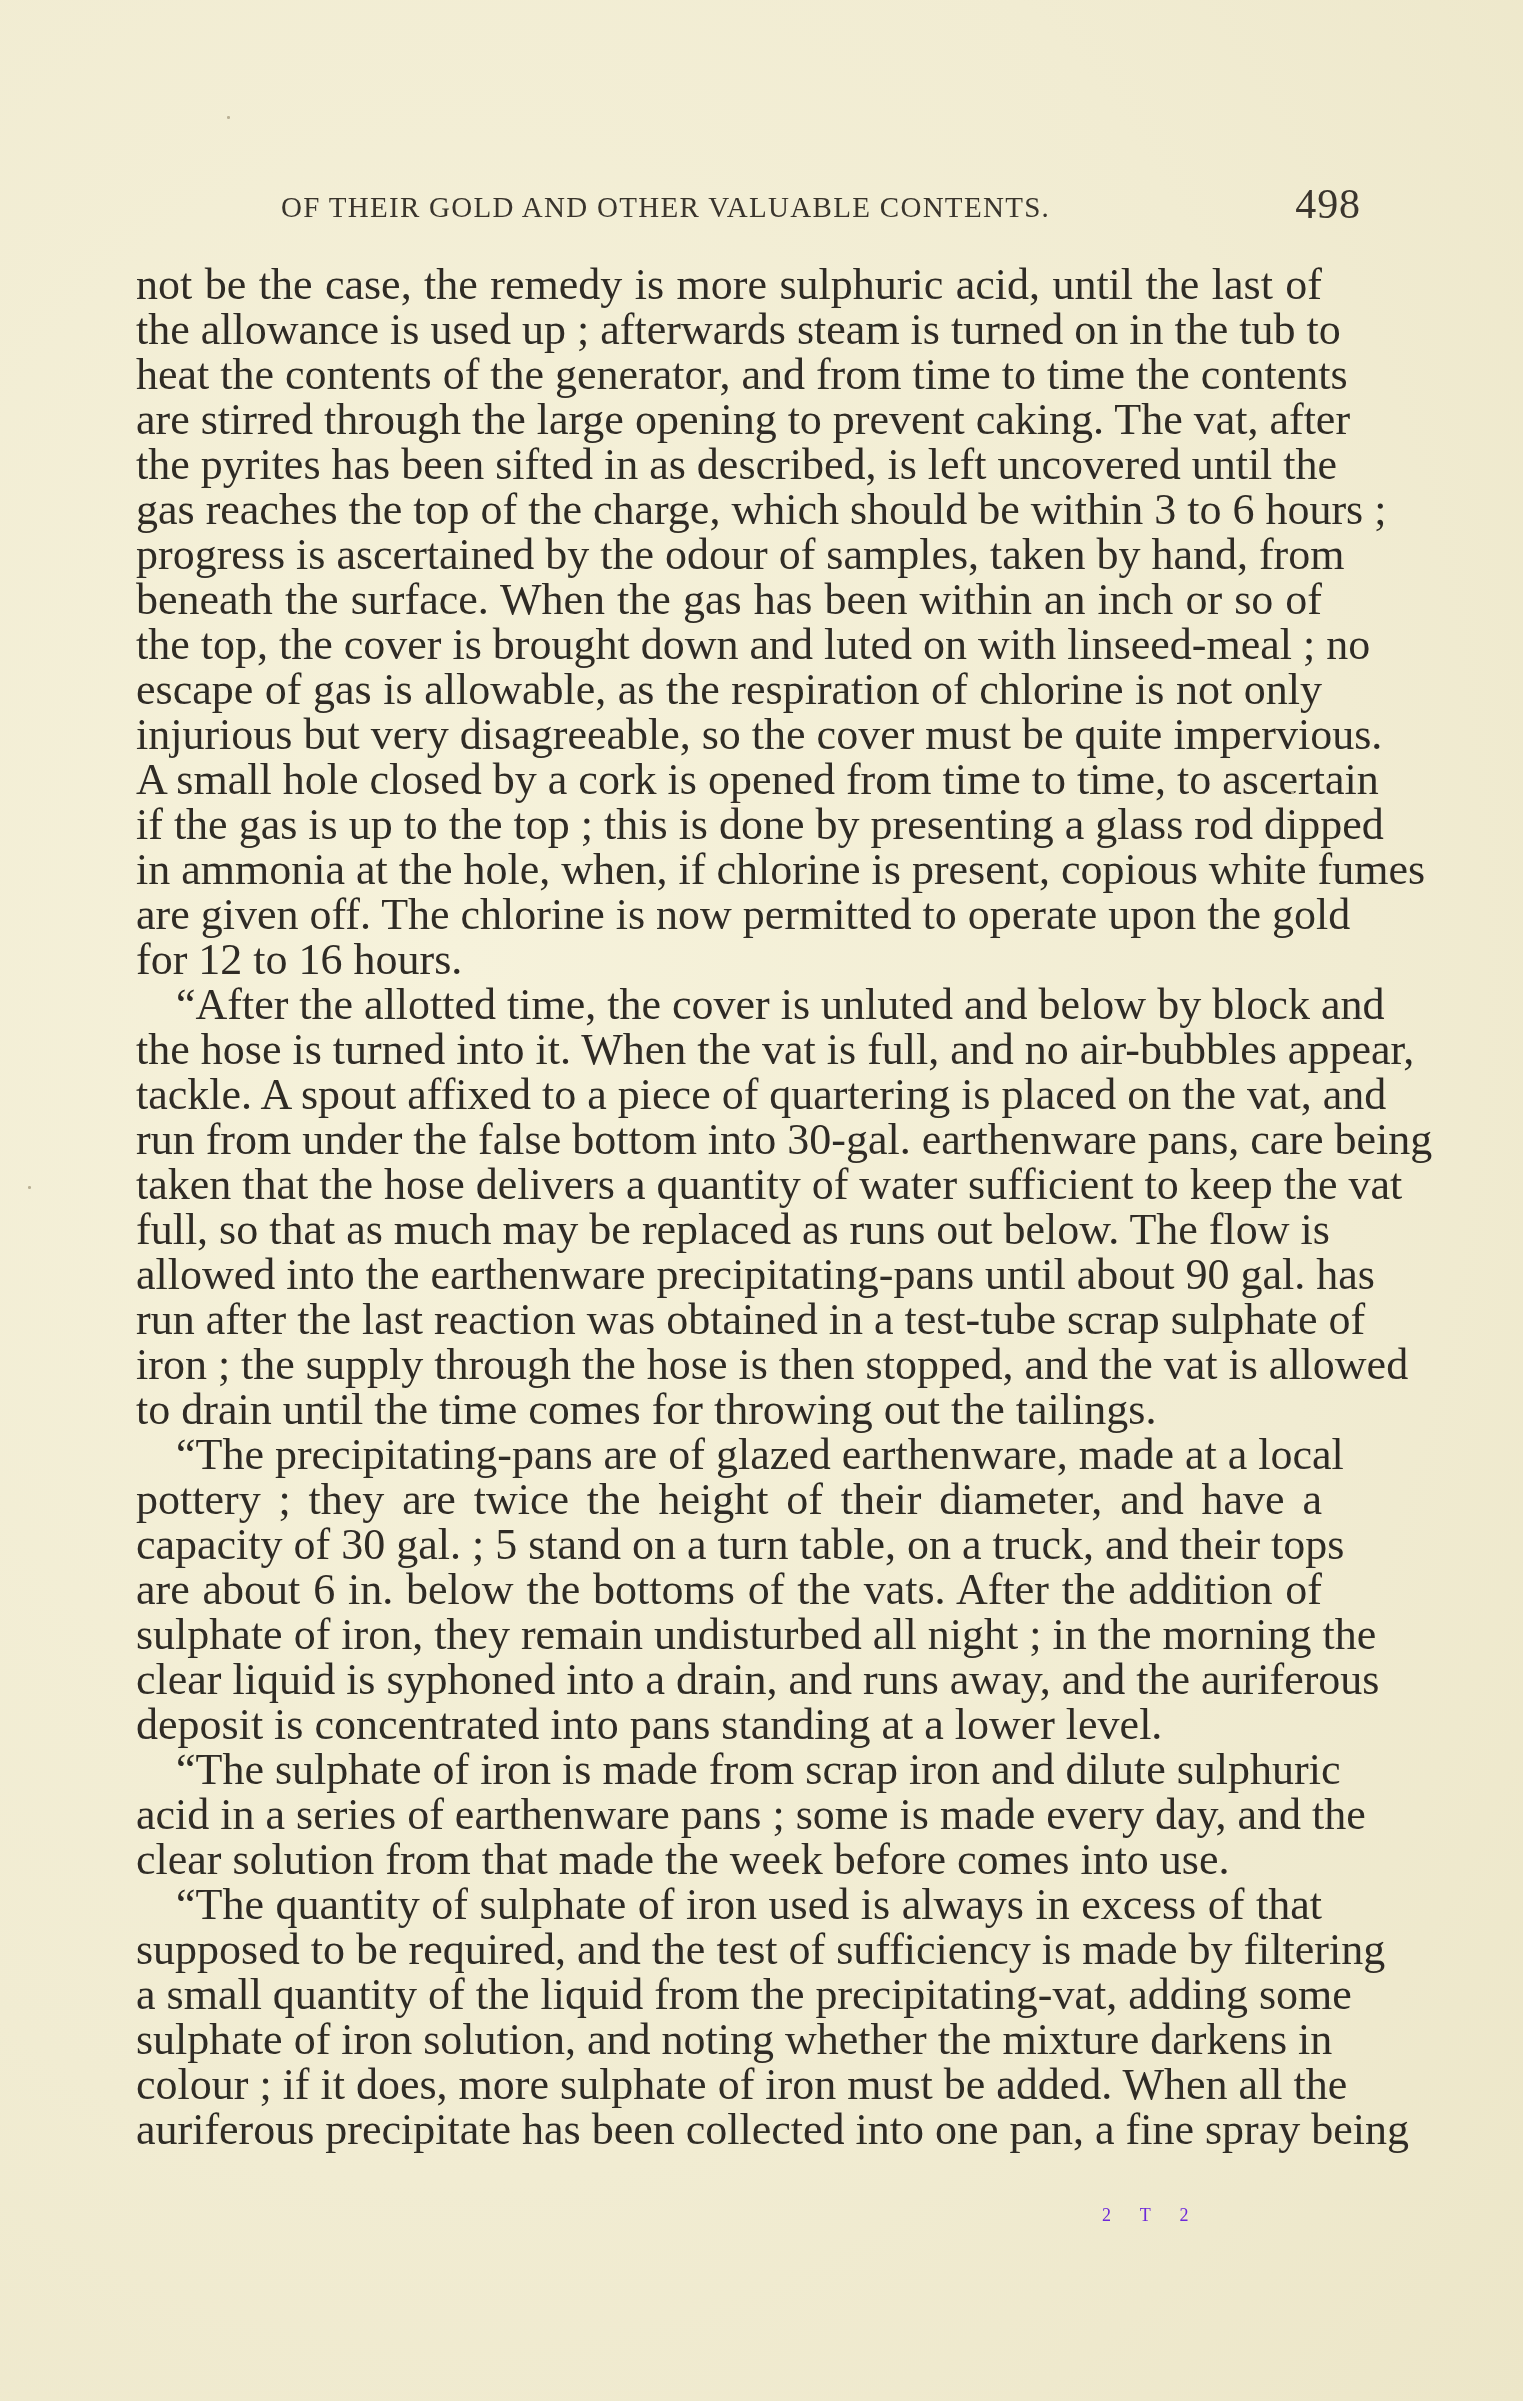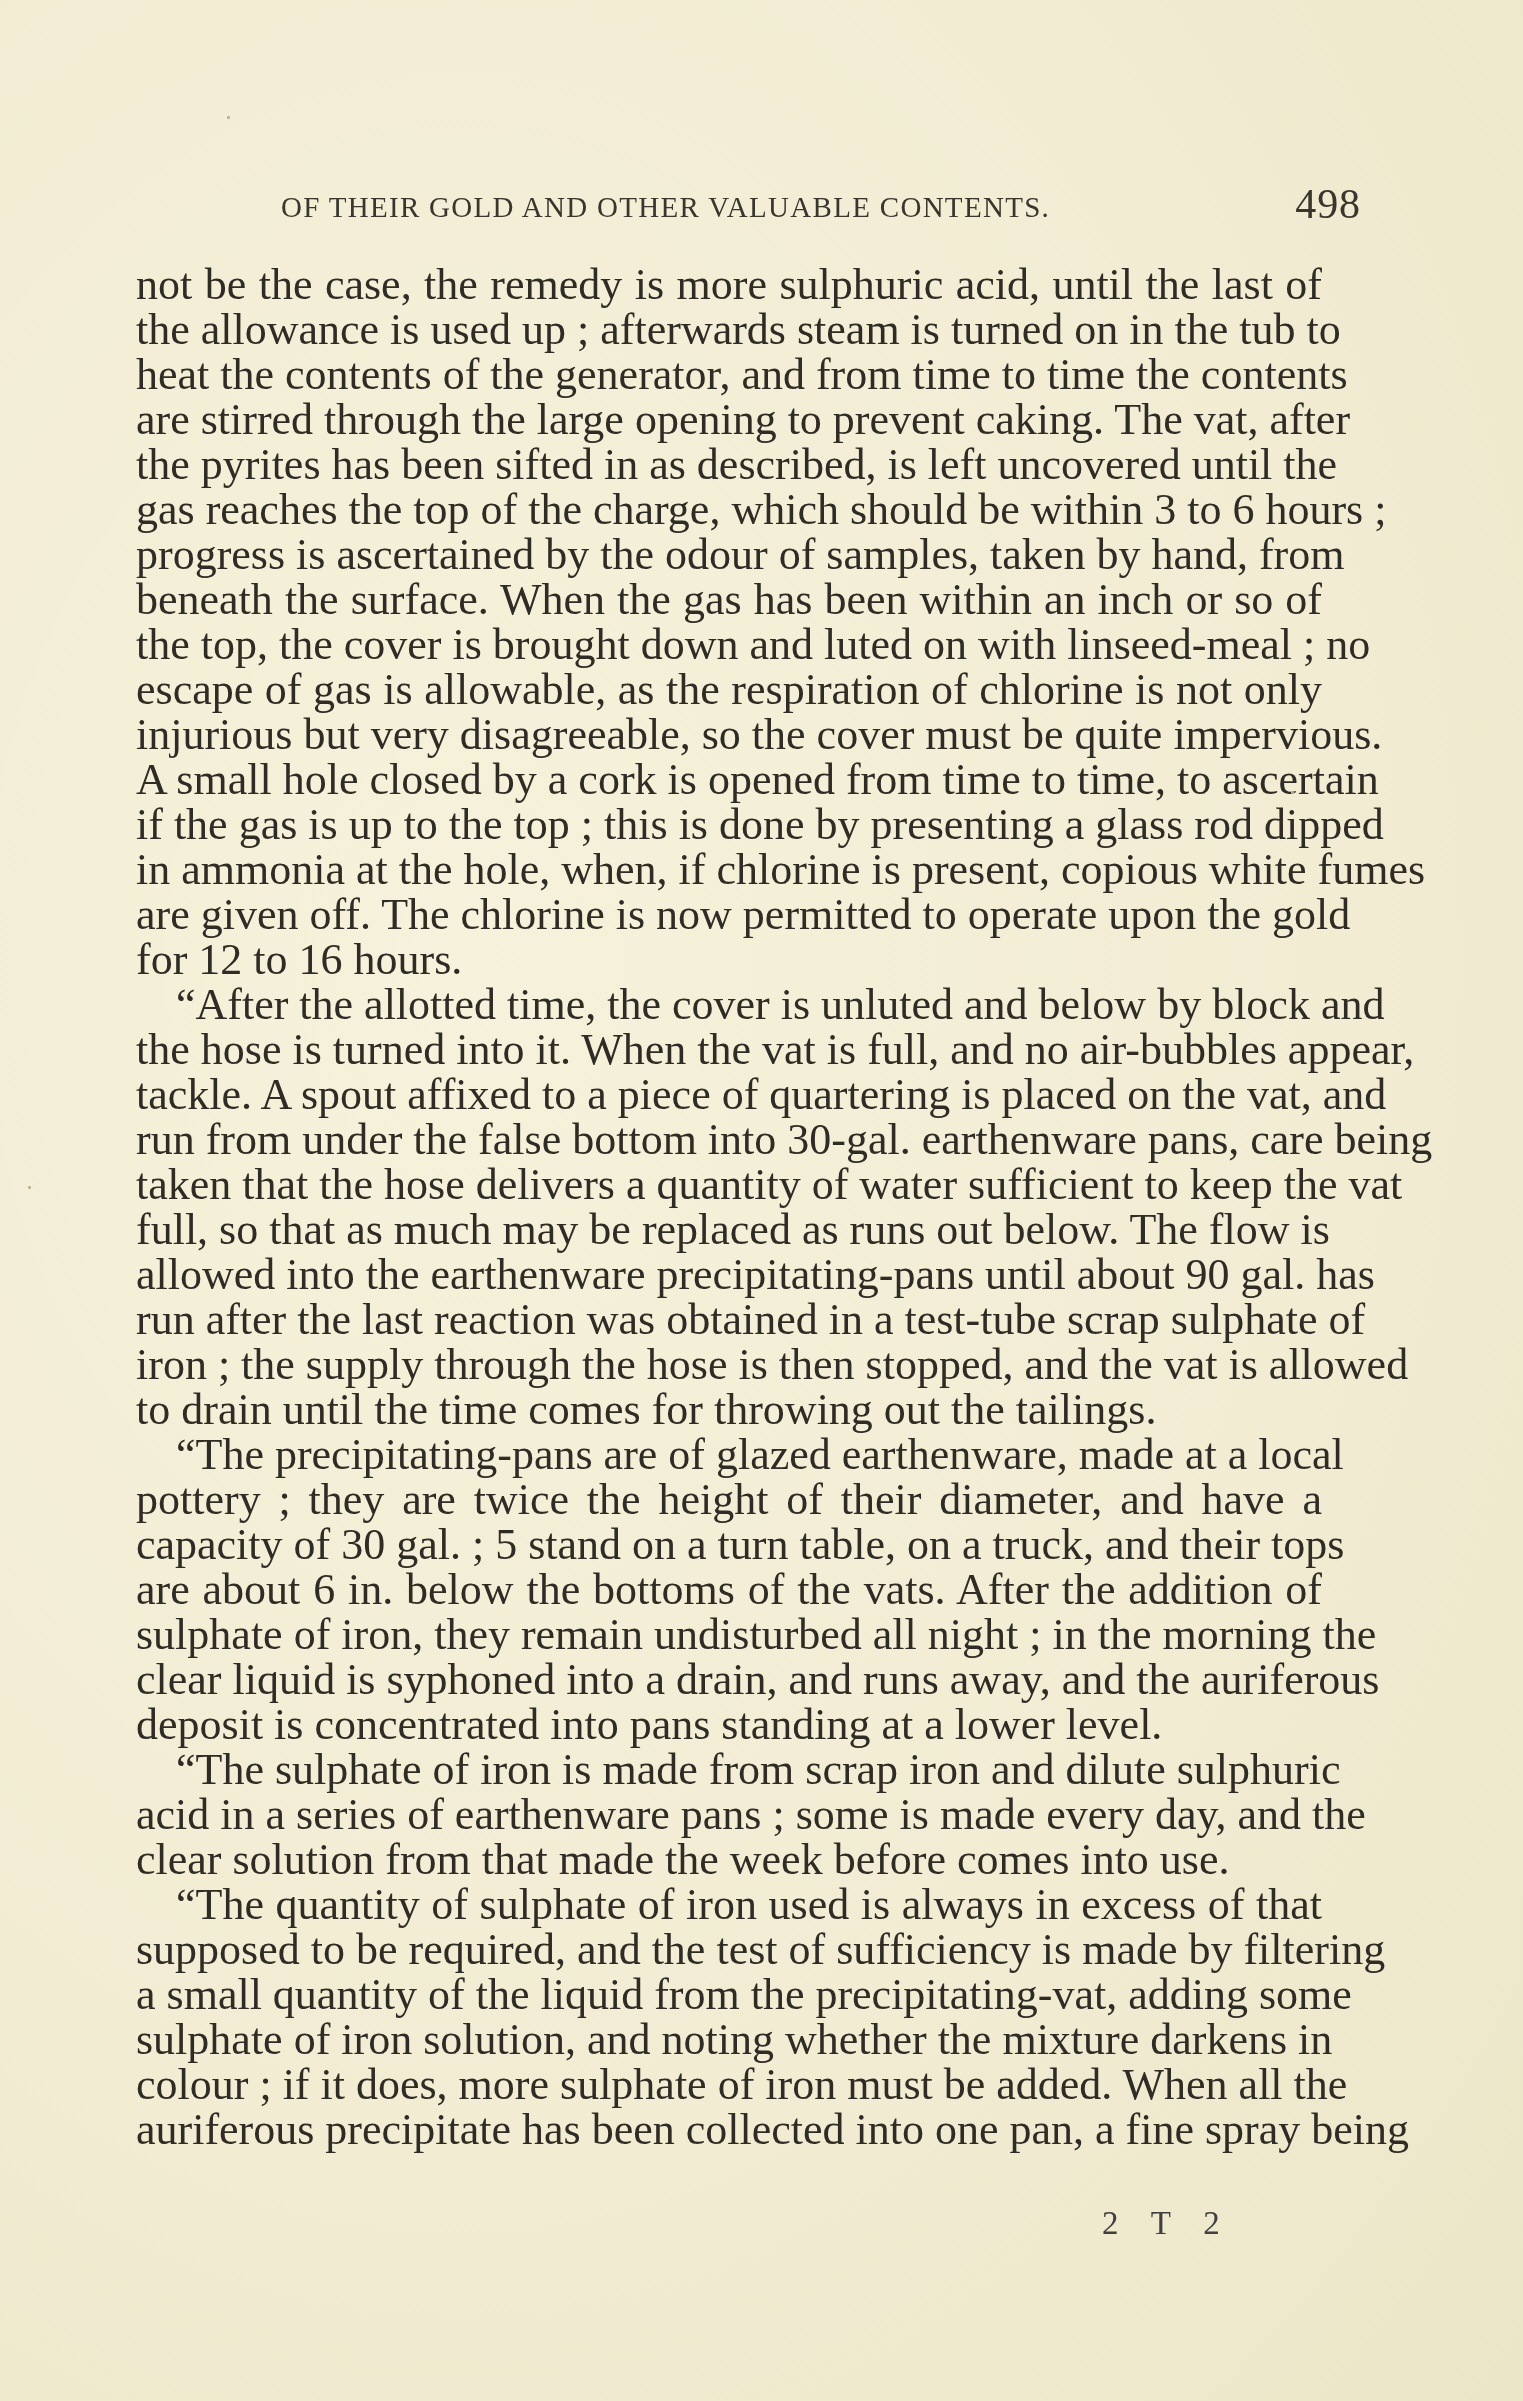--- a/index.html
+++ b/index.html
@@ -66,23 +66,23 @@
   .line.last {
     text-align-last: left;
   }
   .line.indent {
     padding-left: 40px;
   }
   .signature {
     position: absolute;
     left: 1102px;
     top: 2205px;
-    font-size: 33px;
+    font-size: 18px;
     letter-spacing: 12.3px;
-    color: #404040;
+    color: #6d28d9;
   }
   .speck {
     position: absolute;
     width: 2.6px;
     height: 2.6px;
     border-radius: 50%;
     background: #b9b095;
   }
 </style>
 </head>

